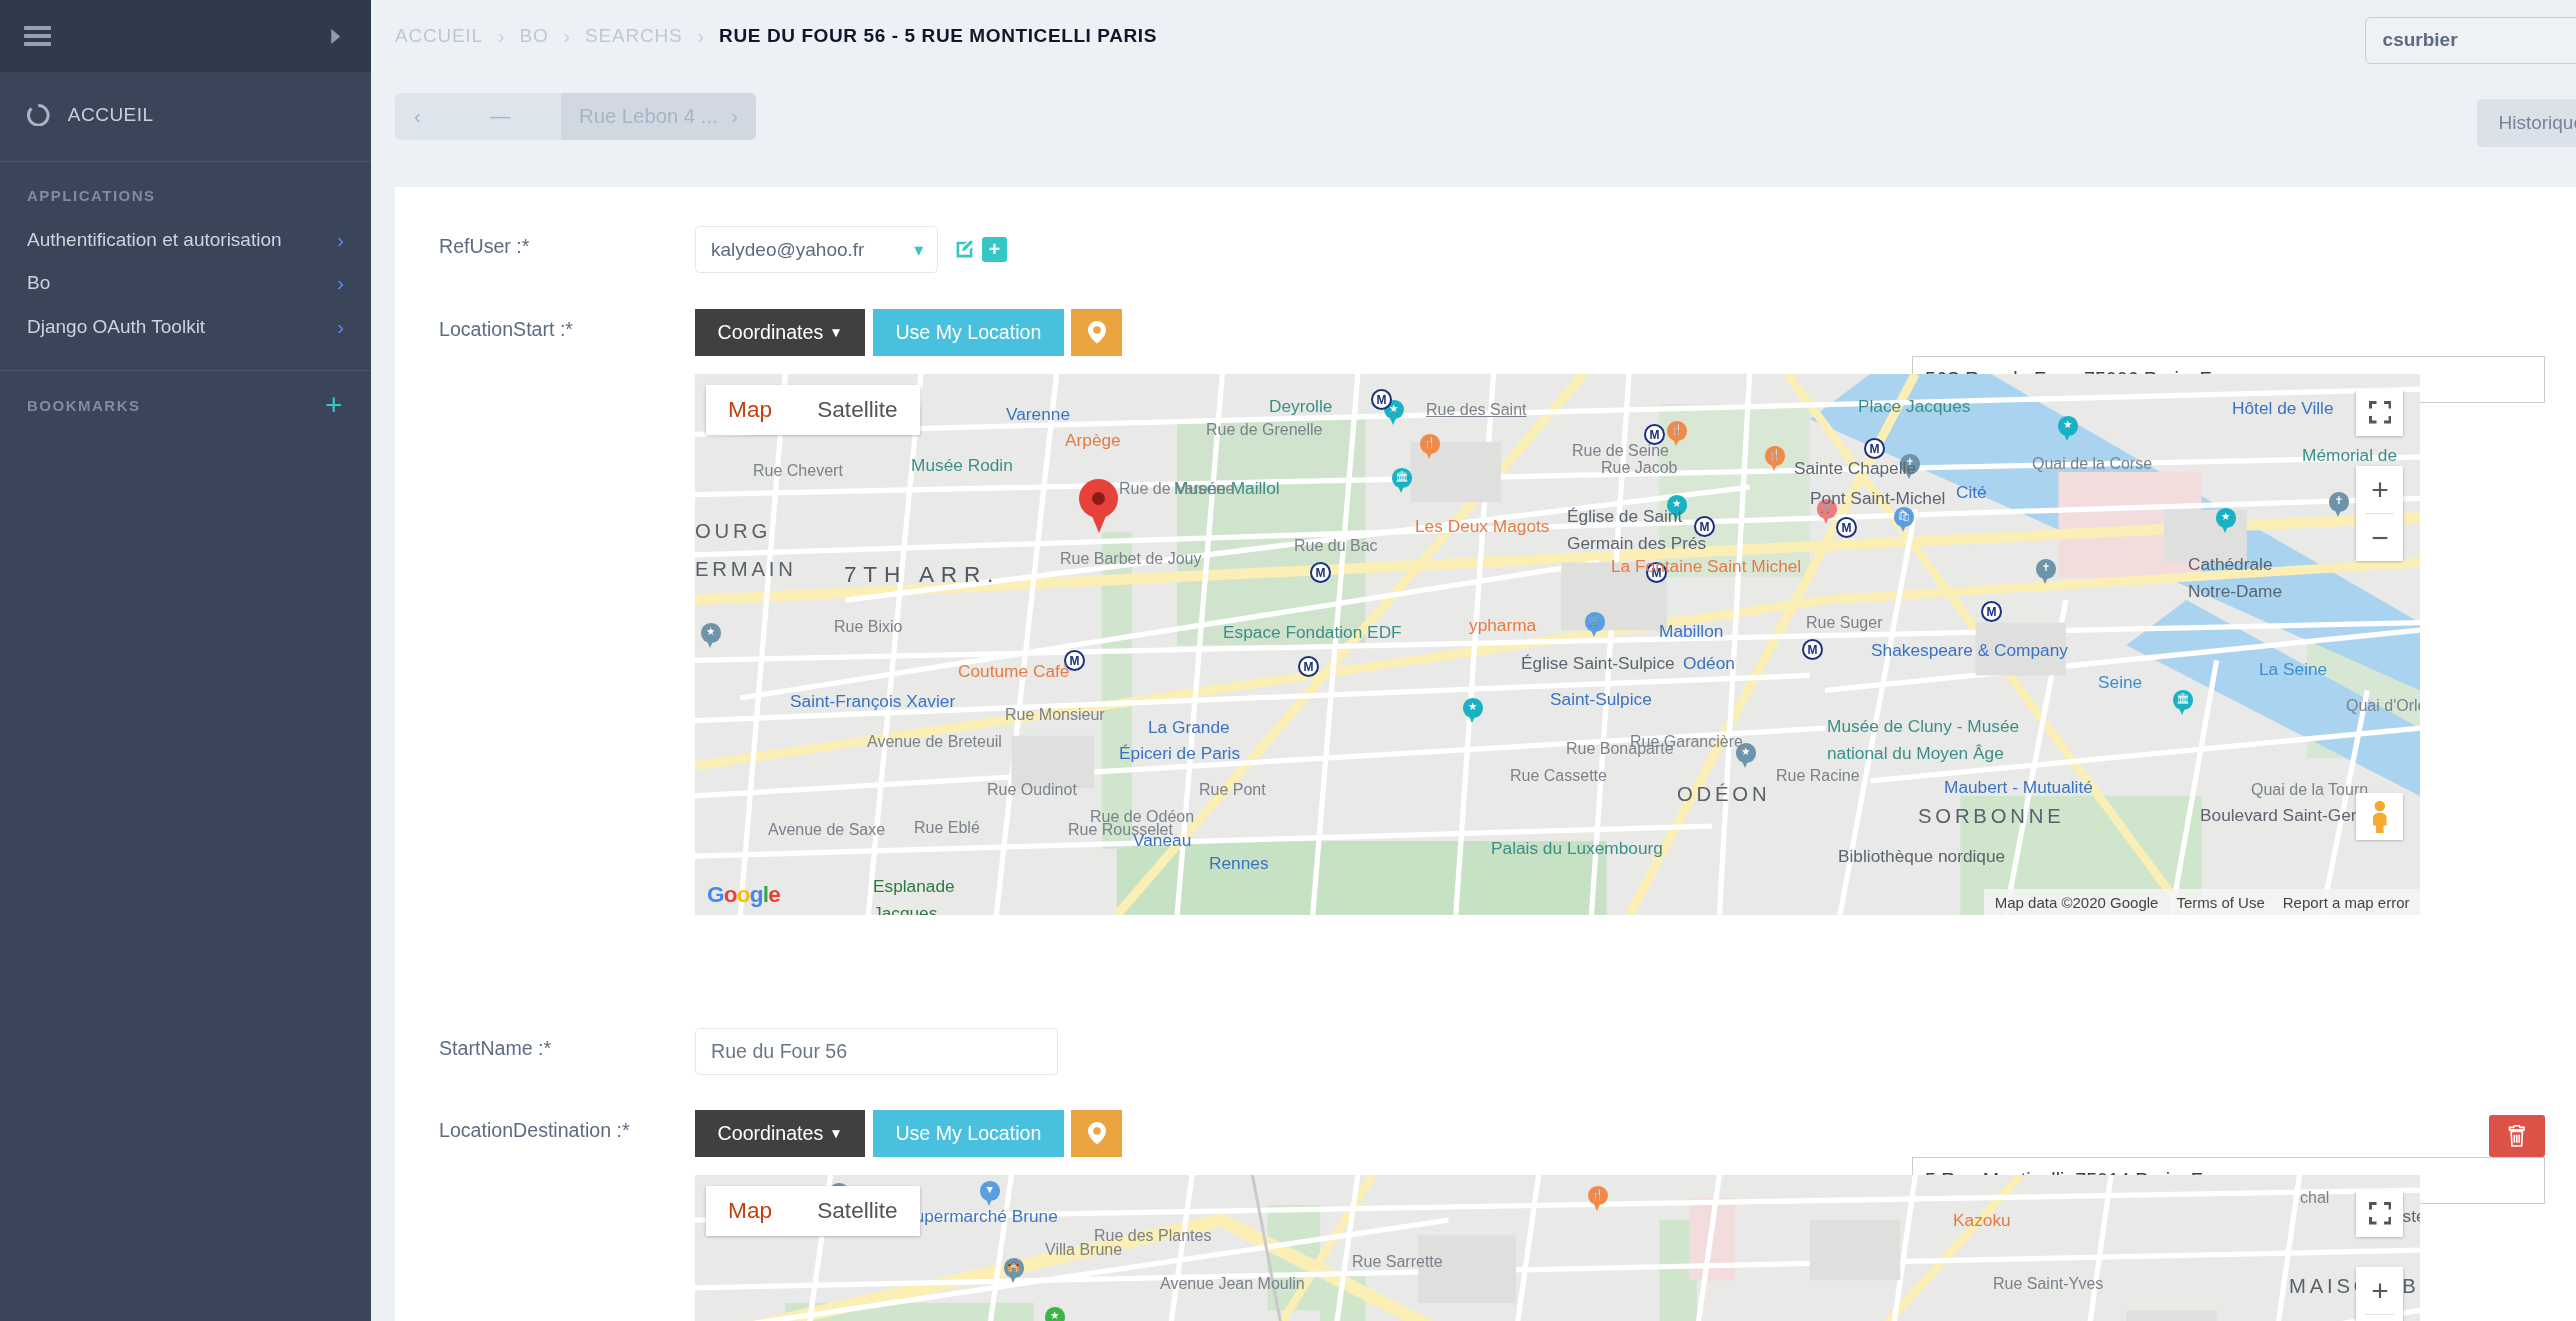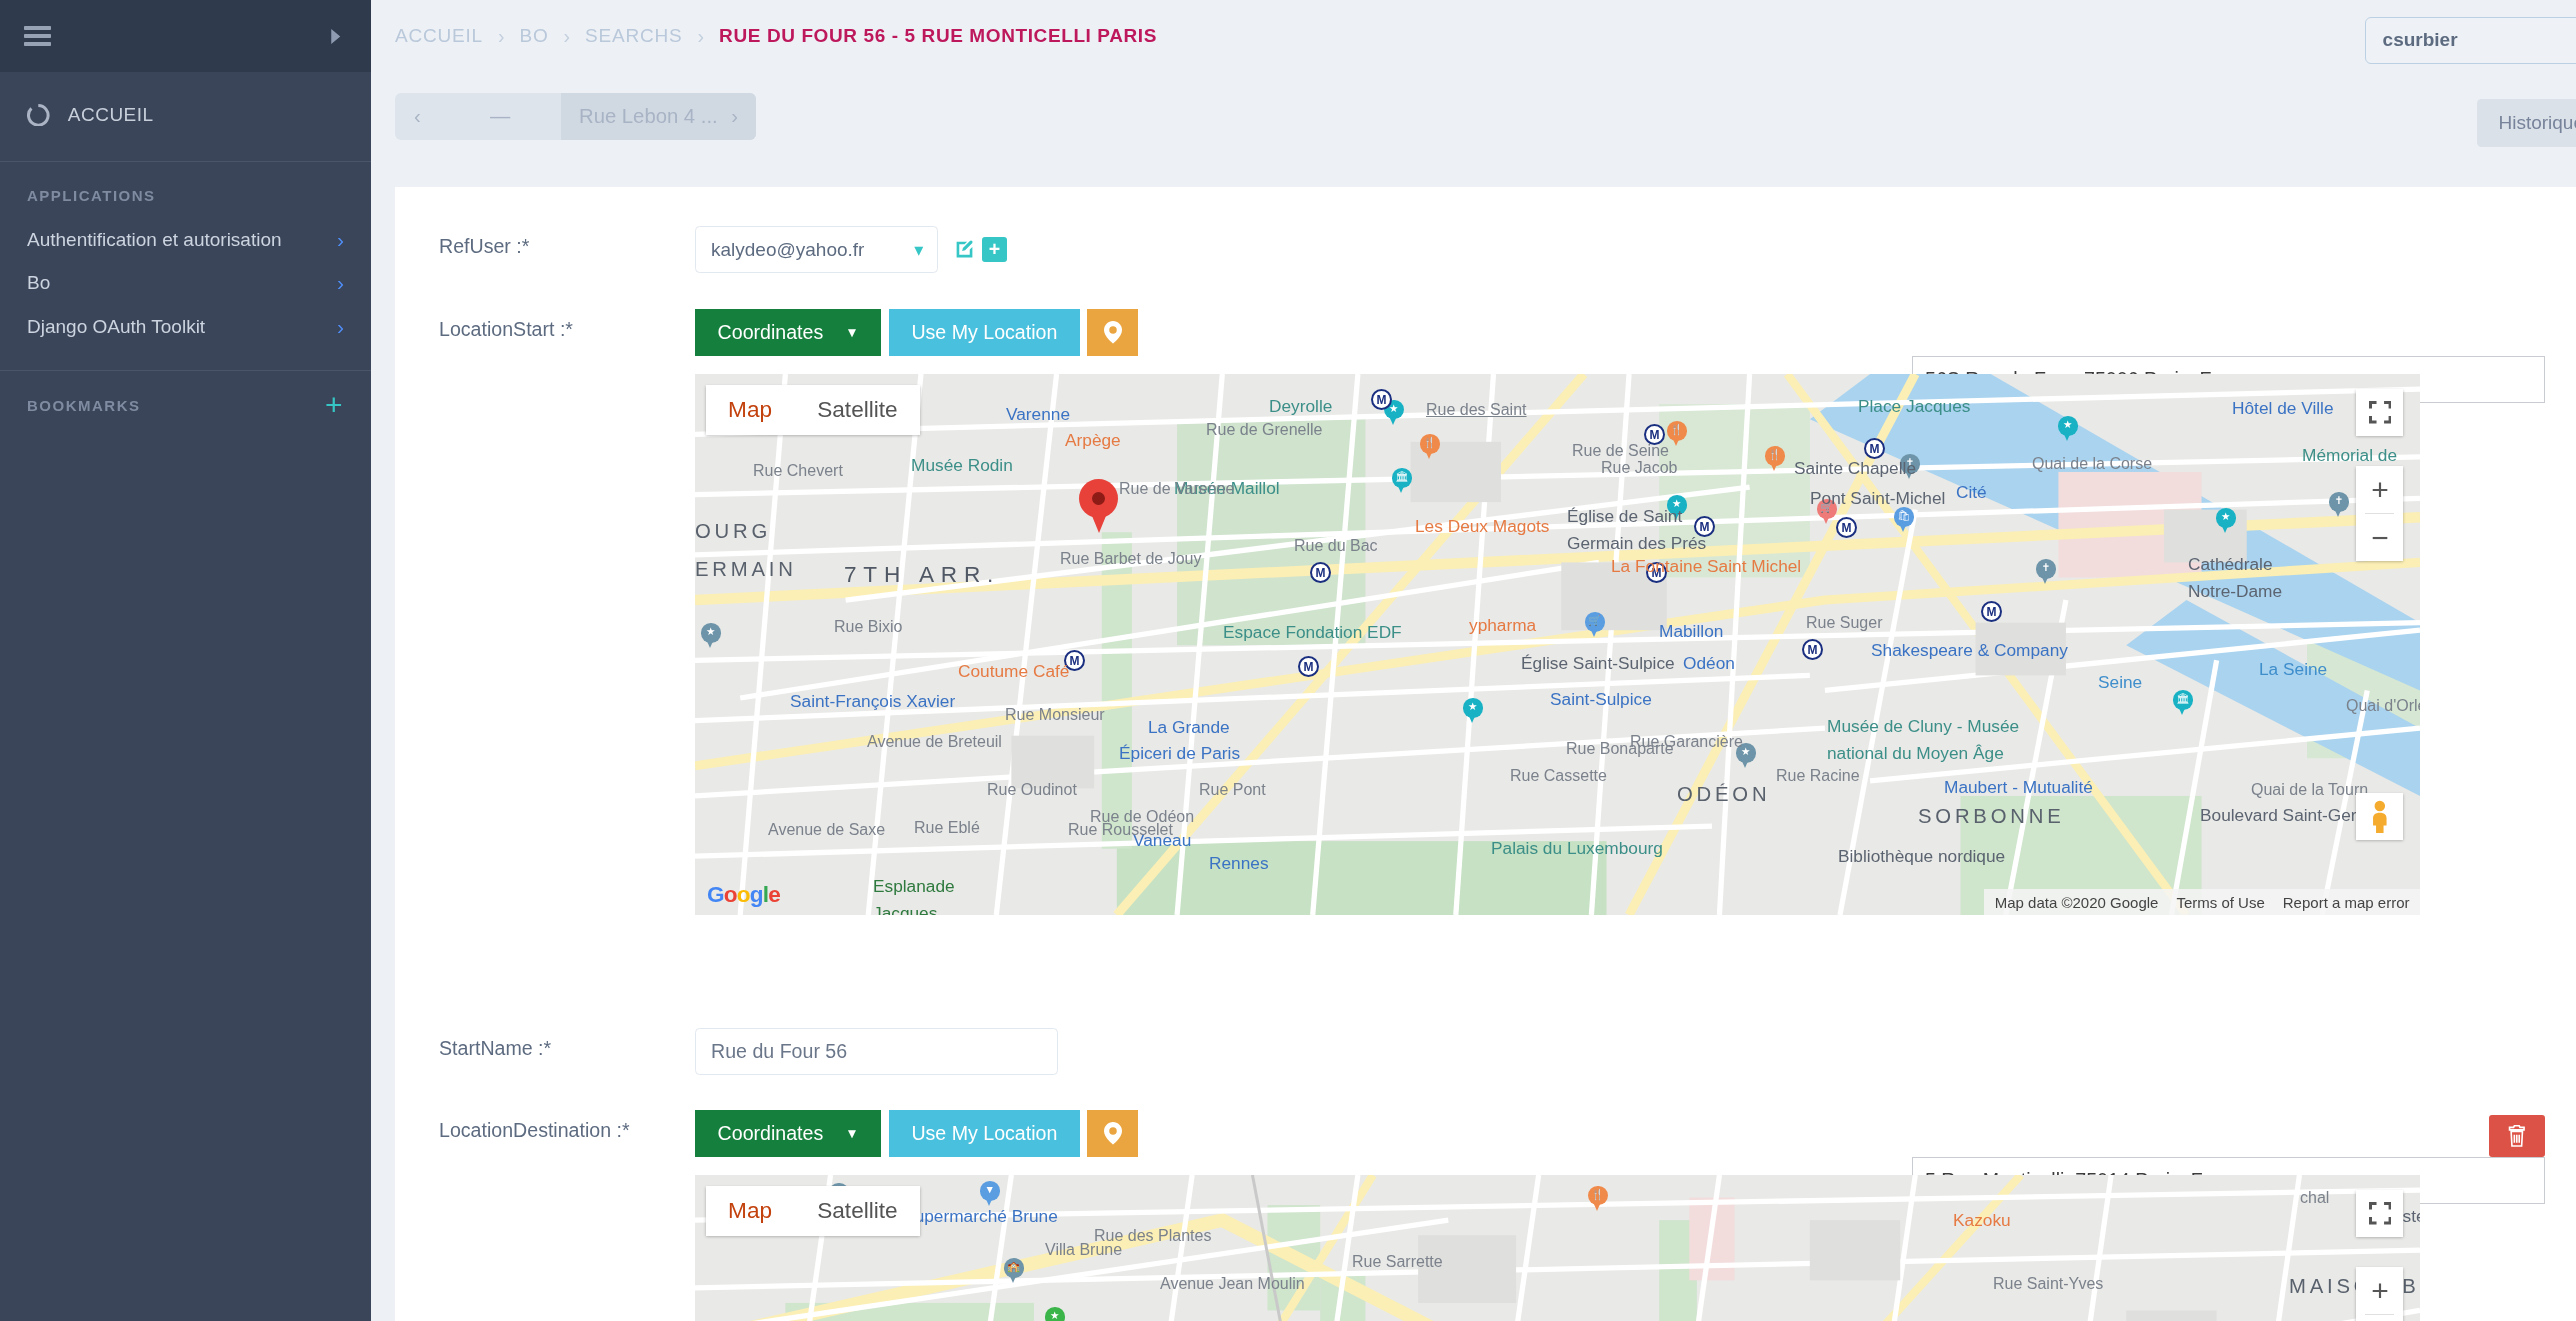--- a/index.html
+++ b/index.html
@@ -52,21 +52,21 @@
   
   .main { flex: 1; min-width: 0; background: #edf1f5; position: relative; }
 
   .topbar {
     height: 72px; display: flex; align-items: center;
     padding-left: 24px; position: relative;
   }
   .crumbs { display: flex; align-items: center; gap: 15px; font-size: 19px; }
   .crumb { color: #b9c8da; letter-spacing: 0.8px; cursor: pointer; }
   .crumb-sep { color: #c3cfde; font-size: 19.6px; font-weight: 300; }
-  .crumb-cur { color: #be185d; font-weight: bold; letter-spacing: 0.6px; text-align: center; }
+  .crumb-cur { color: #0f172a; font-weight: bold; letter-spacing: 0.6px; text-align: center; }
 
   .userbox {
     position: absolute; right: -45px; top: 16.6px;
     width: 256px; height: 47px;
     border: 0.8px solid #bcd0e3; border-radius: 6px;
     background: #eef2f6;
     display: flex; align-items: center; padding: 0 16.6px;
     font-size: 19px; font-weight: bold; color: #5d6b80;
     cursor: pointer;
   }
@@ -121,21 +121,21 @@
   .ic-edit { color: #36c6c6; font-size: 22.6px; }
   .ic-add { background: #36c6c6; color: #fff; font-size: 19.6px; font-weight: bold; }
   .flexline { display: flex; align-items: center; }
 
   
   .mapbtns { display: flex; align-items: center; gap: 7.5px; }
   .btn {
     height: 47px; display: flex; align-items: center; justify-content: center;
     color: #fff; font-size: 19.6px; padding: 0 22.6px; cursor: pointer; border: none;
   }
-  .btn-coord { background: #15803d; gap: 22px; }
+  .btn-coord { background: #404040; gap: 6px; }
   .btn-geo { background: #49c0dd; }
   .btn-pin { background: #eaa540; width: 51px; padding: 0; font-size: 22.6px; }
   .caret { font-size: 13.6px; }
 
   .addr-input {
     position: absolute; right: 121px; width: 633px; height: 47px;
     border: 0.8px solid #c9cdd2; background: #fff;
     display: flex; align-items: center; padding: 0 12px;
     font-size: 19.6px; color: #3c3c3c;
   }

